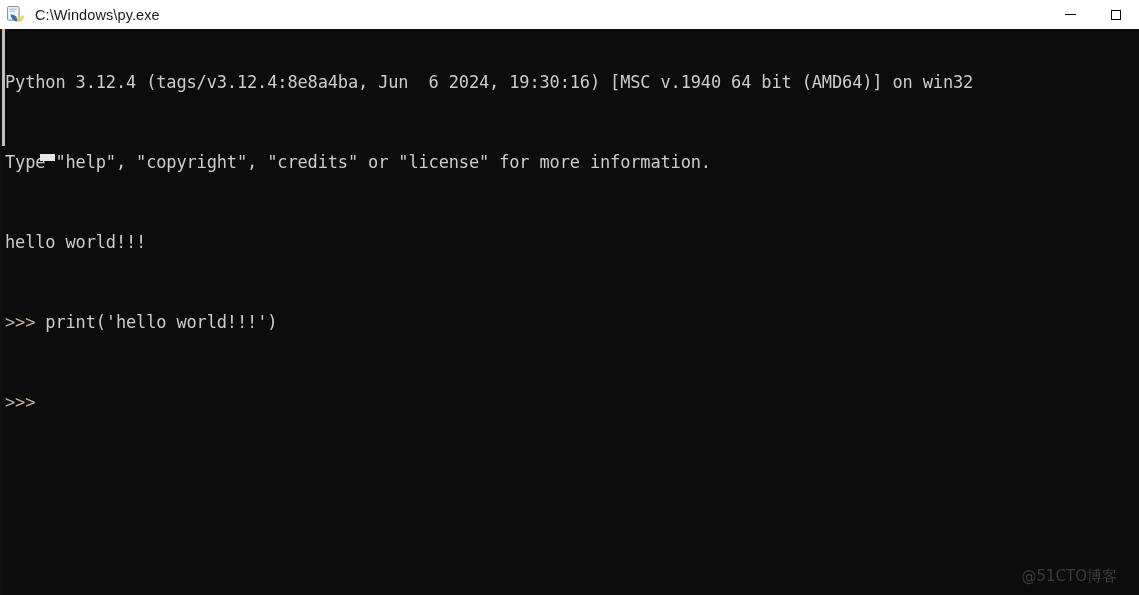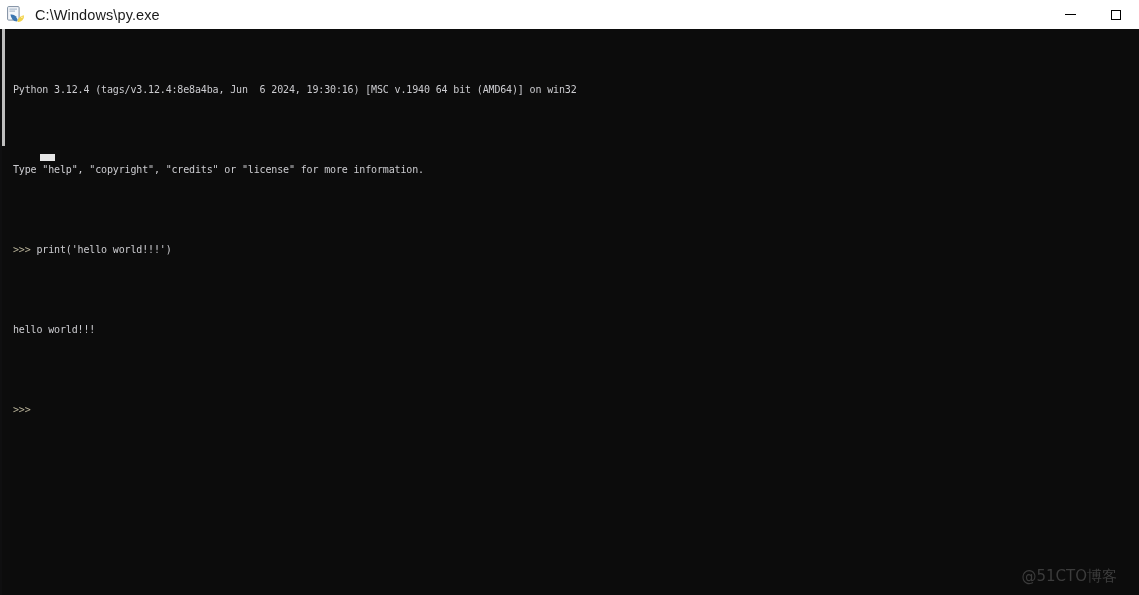--- a/index.html
+++ b/index.html
@@ -122,24 +122,24 @@
     top: 0px;
     width: 2px;
     height: 566px;
     background: #0f0f10;
   }
 
   .console-text {
     position: absolute;
     left: 5px;
     top: 3px;
-    margin: 8px;
+    margin: 0;
     padding: 0;
     font-family: "DejaVu Sans Mono", "Liberation Mono", monospace;
-    font-size: 10px;
+    font-size: 17px;
     line-height: 20px;
     color: #ccccd0;
     white-space: pre;
     letter-spacing: -0.15px;
   }
 
   .console-line { display: block; height: 20px; }
 
   .prompt { color: #b9b39a; }
 
@@ -201,23 +201,23 @@
 
   <div class="console">
     <div class="left-strip-edge"></div>
     <div class="left-strip"></div>
 
     <div class="console-text">
       <span class="console-line"><span>Python 3.12.4 (tags/v3.12.4:8e8a4ba, Jun  6 2024, 19:30:16) [MSC v.1940 64 bit (AMD64)] on win32</span></span>
 
       <span class="console-line"><span>Type "help", "copyright", "credits" or "license" for more information.</span></span>
 
+      <span class="console-line"><span>hello world!!!</span></span>
+
       <span class="console-line"><span class="prompt">&gt;&gt;&gt; </span><span>print('hello world!!!')</span></span>
-
-      <span class="console-line"><span>hello world!!!</span></span>
 
       <span class="console-line"><span class="prompt">&gt;&gt;&gt; </span><span></span></span>
     </div>
 
     <div class="cursor-block"></div>
 
     <div class="watermark">@51CTO博客</div>
   </div>
 
 </div>

